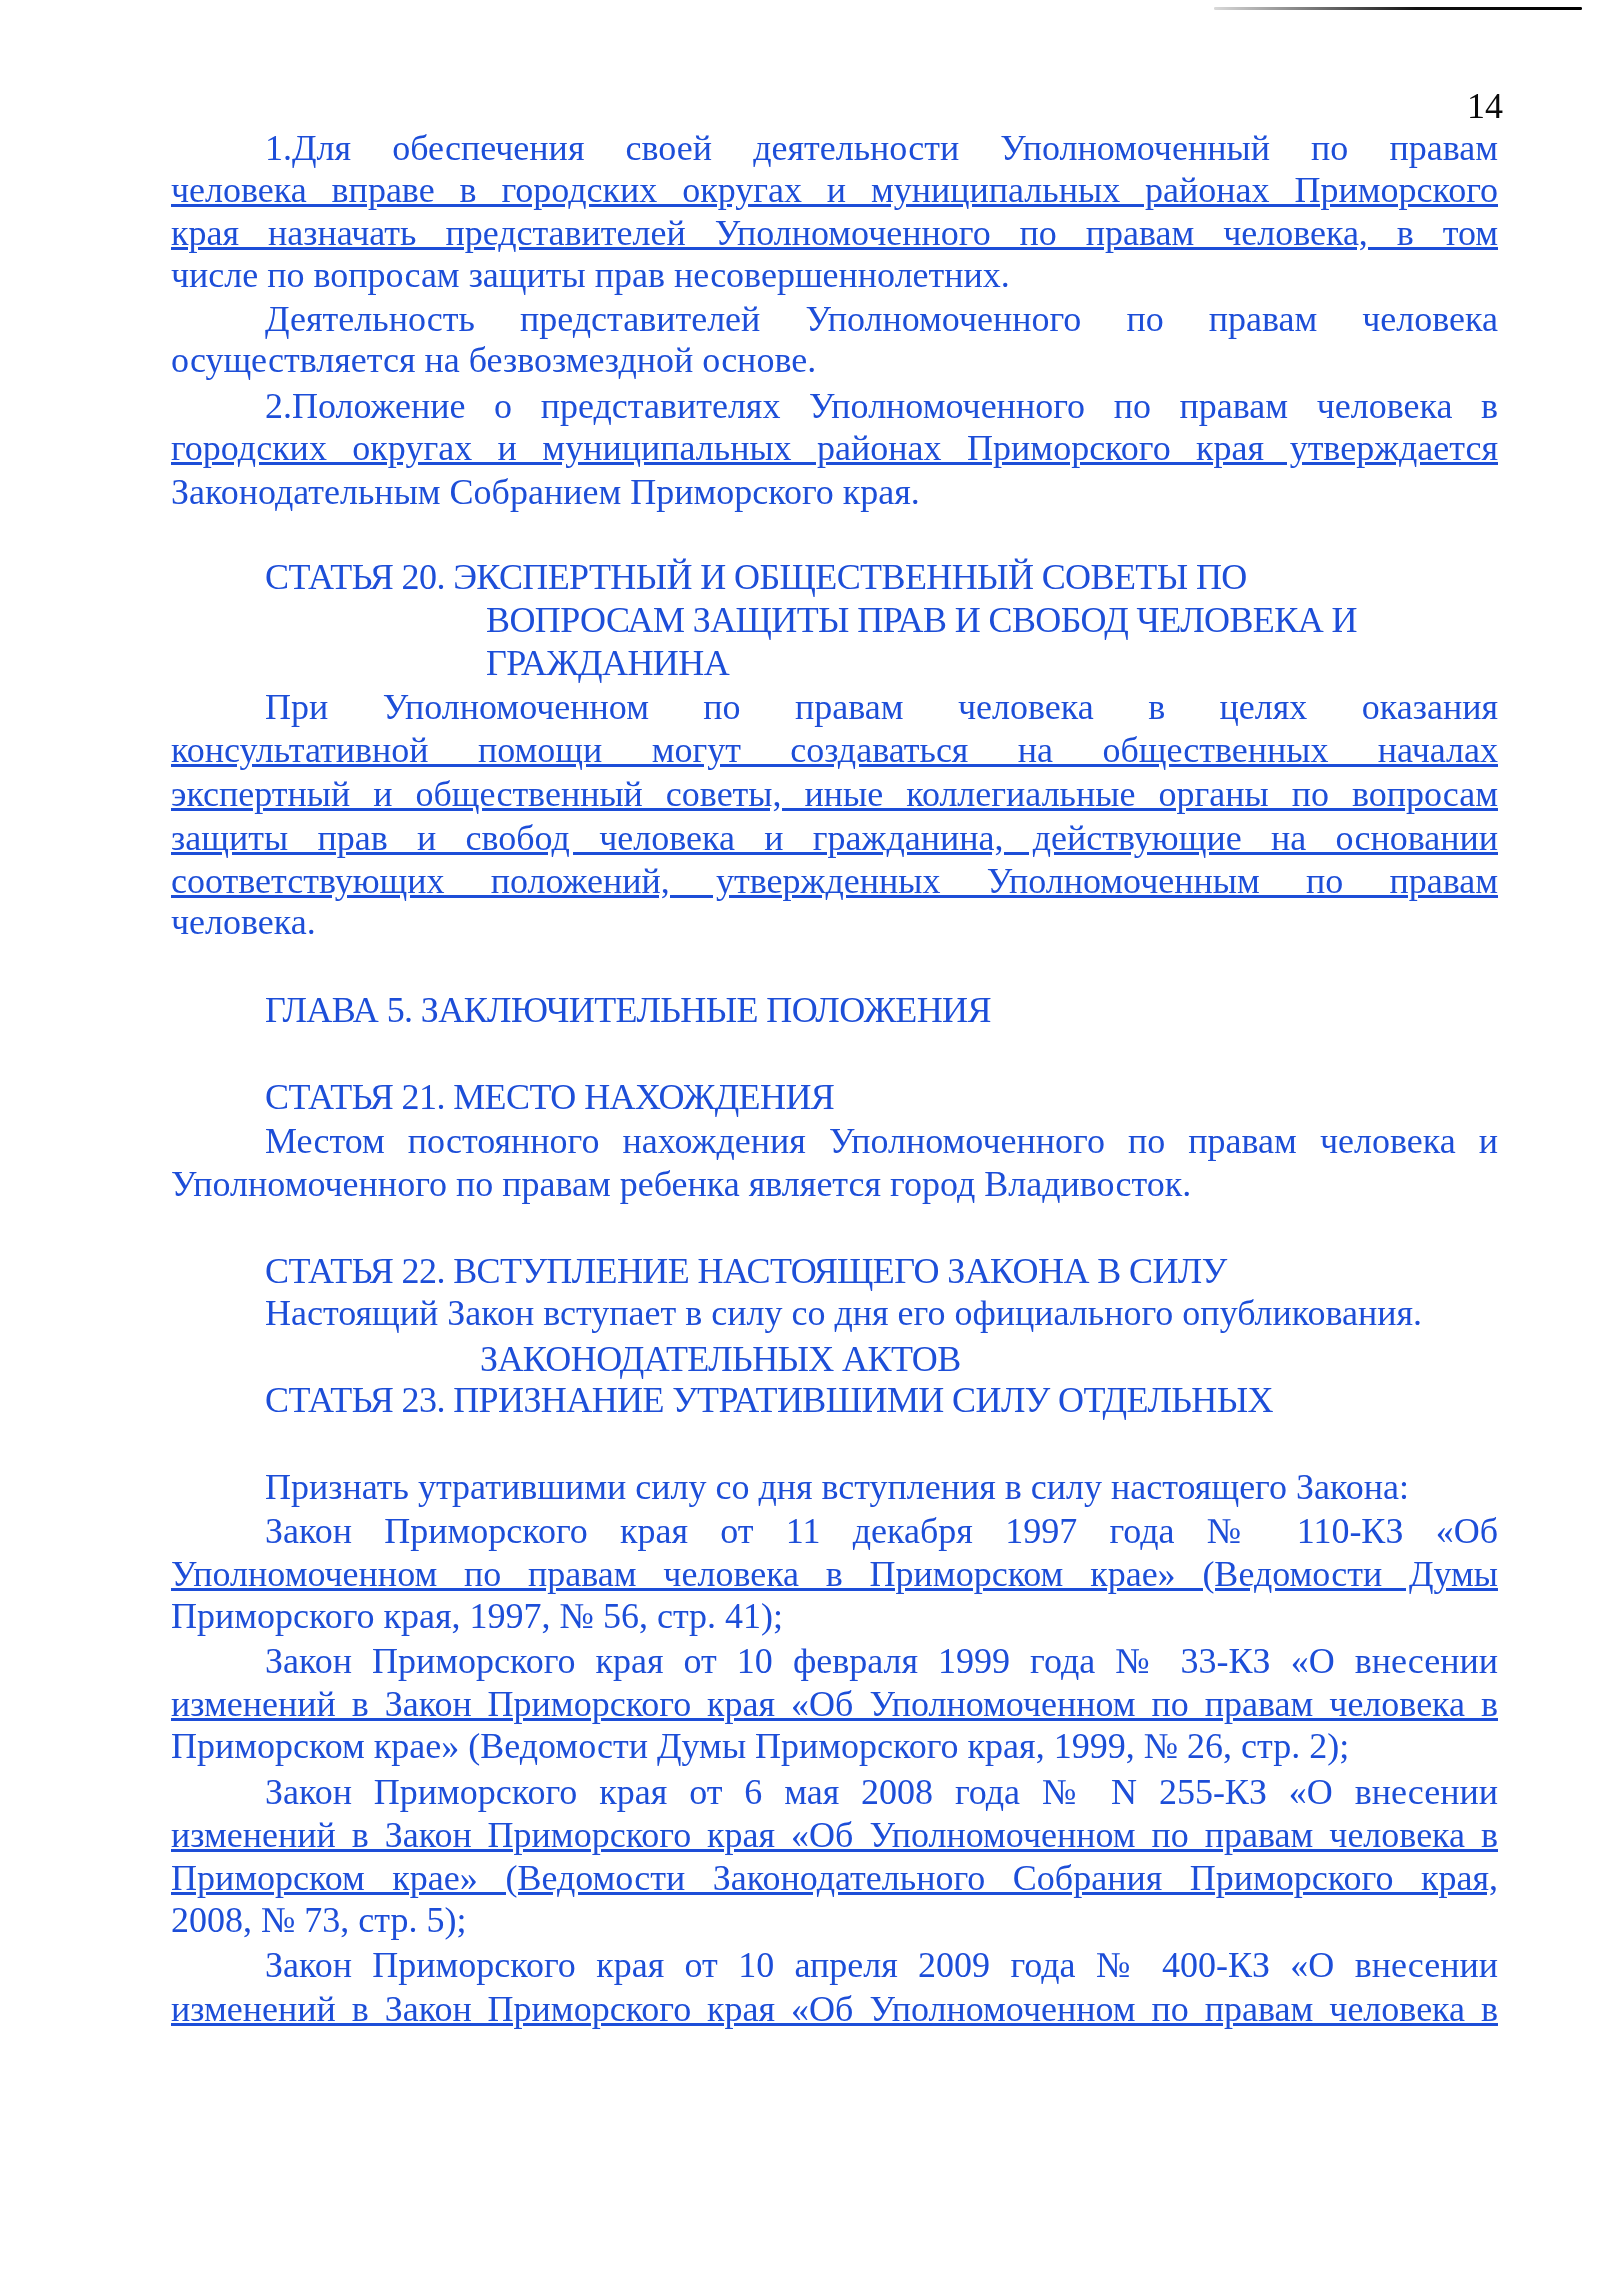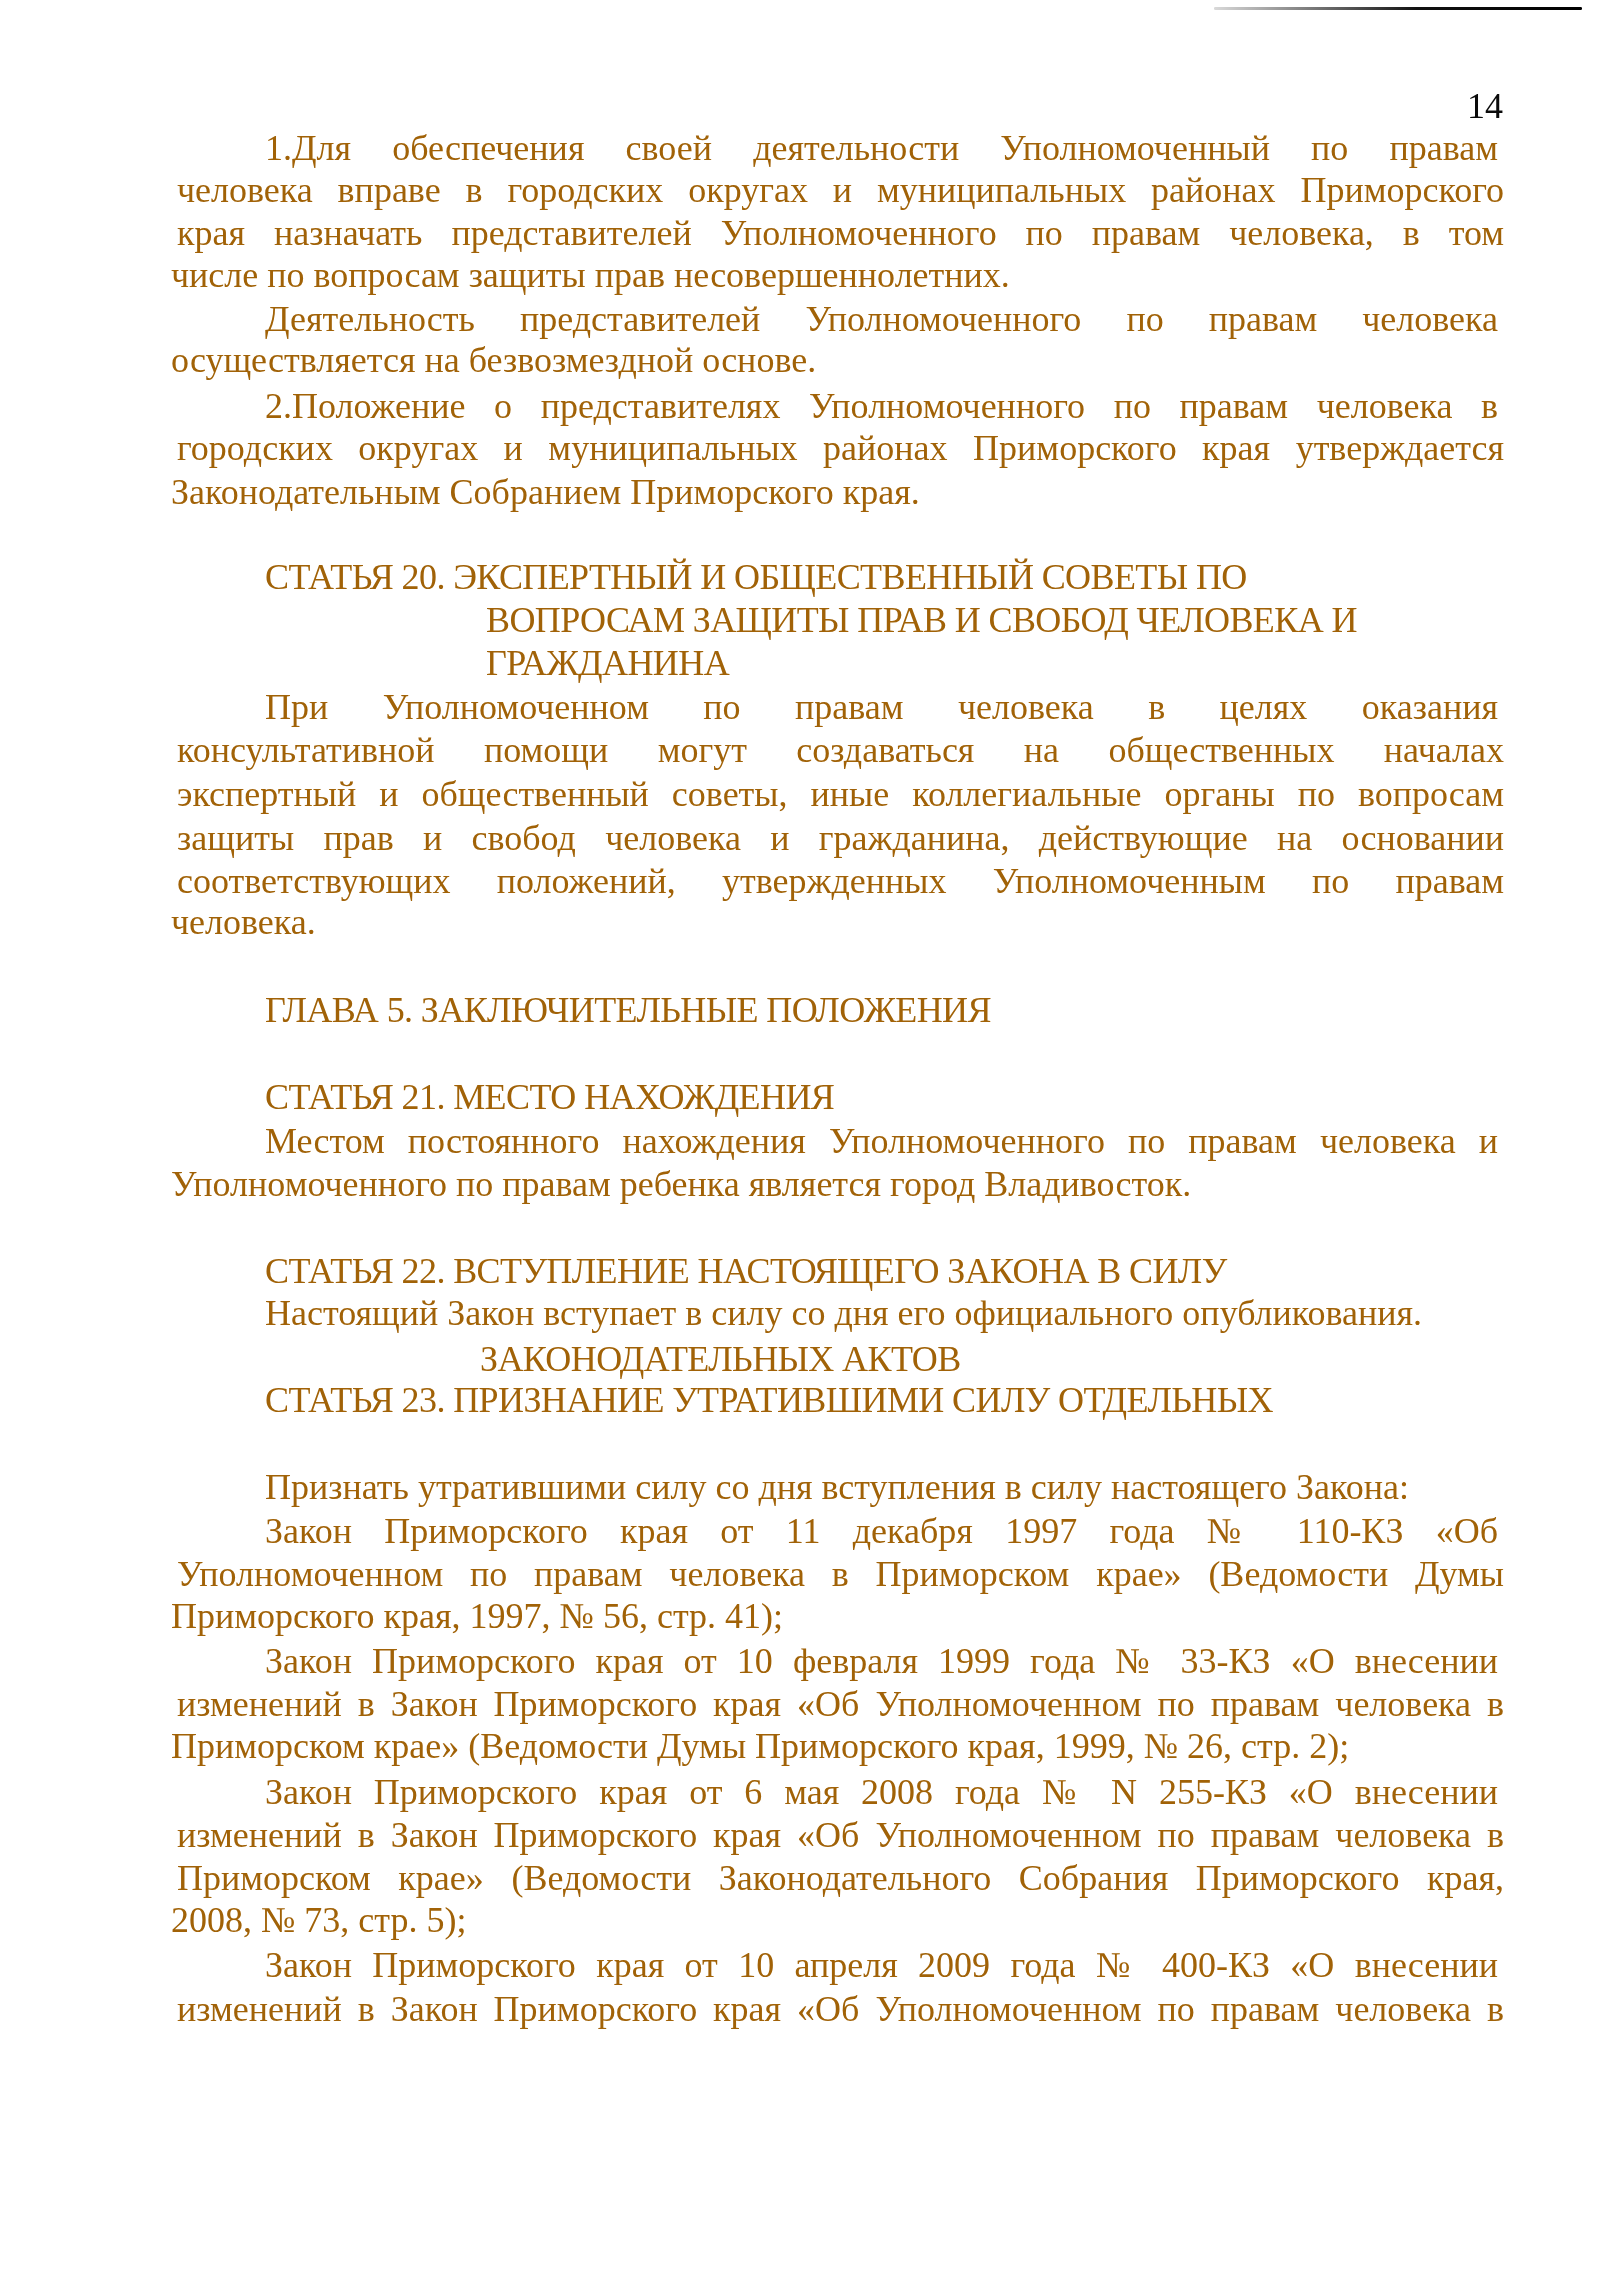--- a/index.html
+++ b/index.html
@@ -2,22 +2,22 @@
 <html style="font-size:10.3px"><head>
 <meta charset="utf-8">
 <style>
   html, body { margin: 0; padding: 0; background: #ffffff; }
   body { width: 1624px; height: 2273px; position: relative; overflow: hidden; }
   .page { position: absolute; left: 0; top: 0; width: 1624px; height: 1933px; background: #ffffff; }
   .scan-rule { position: absolute; left: 1214px; top: 6.5px; width: 368px; height: 3.2px;
     background: linear-gradient(to right, rgba(0,0,0,0.15) 0%, rgba(0,0,0,0.5) 25%, #111 55%, #000 100%);
     border-radius: 1.3px; }
   .ln { position: absolute; height: 44px; line-height: 44px; font-family: "Liberation Serif", serif;
-    font-size: 36px; color: #a16207; white-space: nowrap; }
-  .full { left: 177px; width: 1327px; text-align: justify; text-align-last: justify; white-space: normal; }
+    font-size: 36px; color: #1d4ed8; white-space: nowrap; }
+  .full { left: 171px; width: 1327px; text-align: justify; text-align-last: justify; white-space: normal; text-decoration: underline; }
   .full-ind { left: 265px; width: 1233px; text-align: justify; text-align-last: justify; white-space: normal; }
   .left { left: 171px; }
   .ind { left: 265px; }
   .hang20 { left: 470px; margin-left: 16px; }
   .hang23 { left: 480px; }
   .pagenum { position: absolute; left: 1467px; top: 84px; height: 44px; line-height: 44px;
     font-family: "Liberation Serif", serif; font-size: 36px; color: #0a0a0a; }
   .head { letter-spacing: -0.6px; }
 </style>
 </head>

